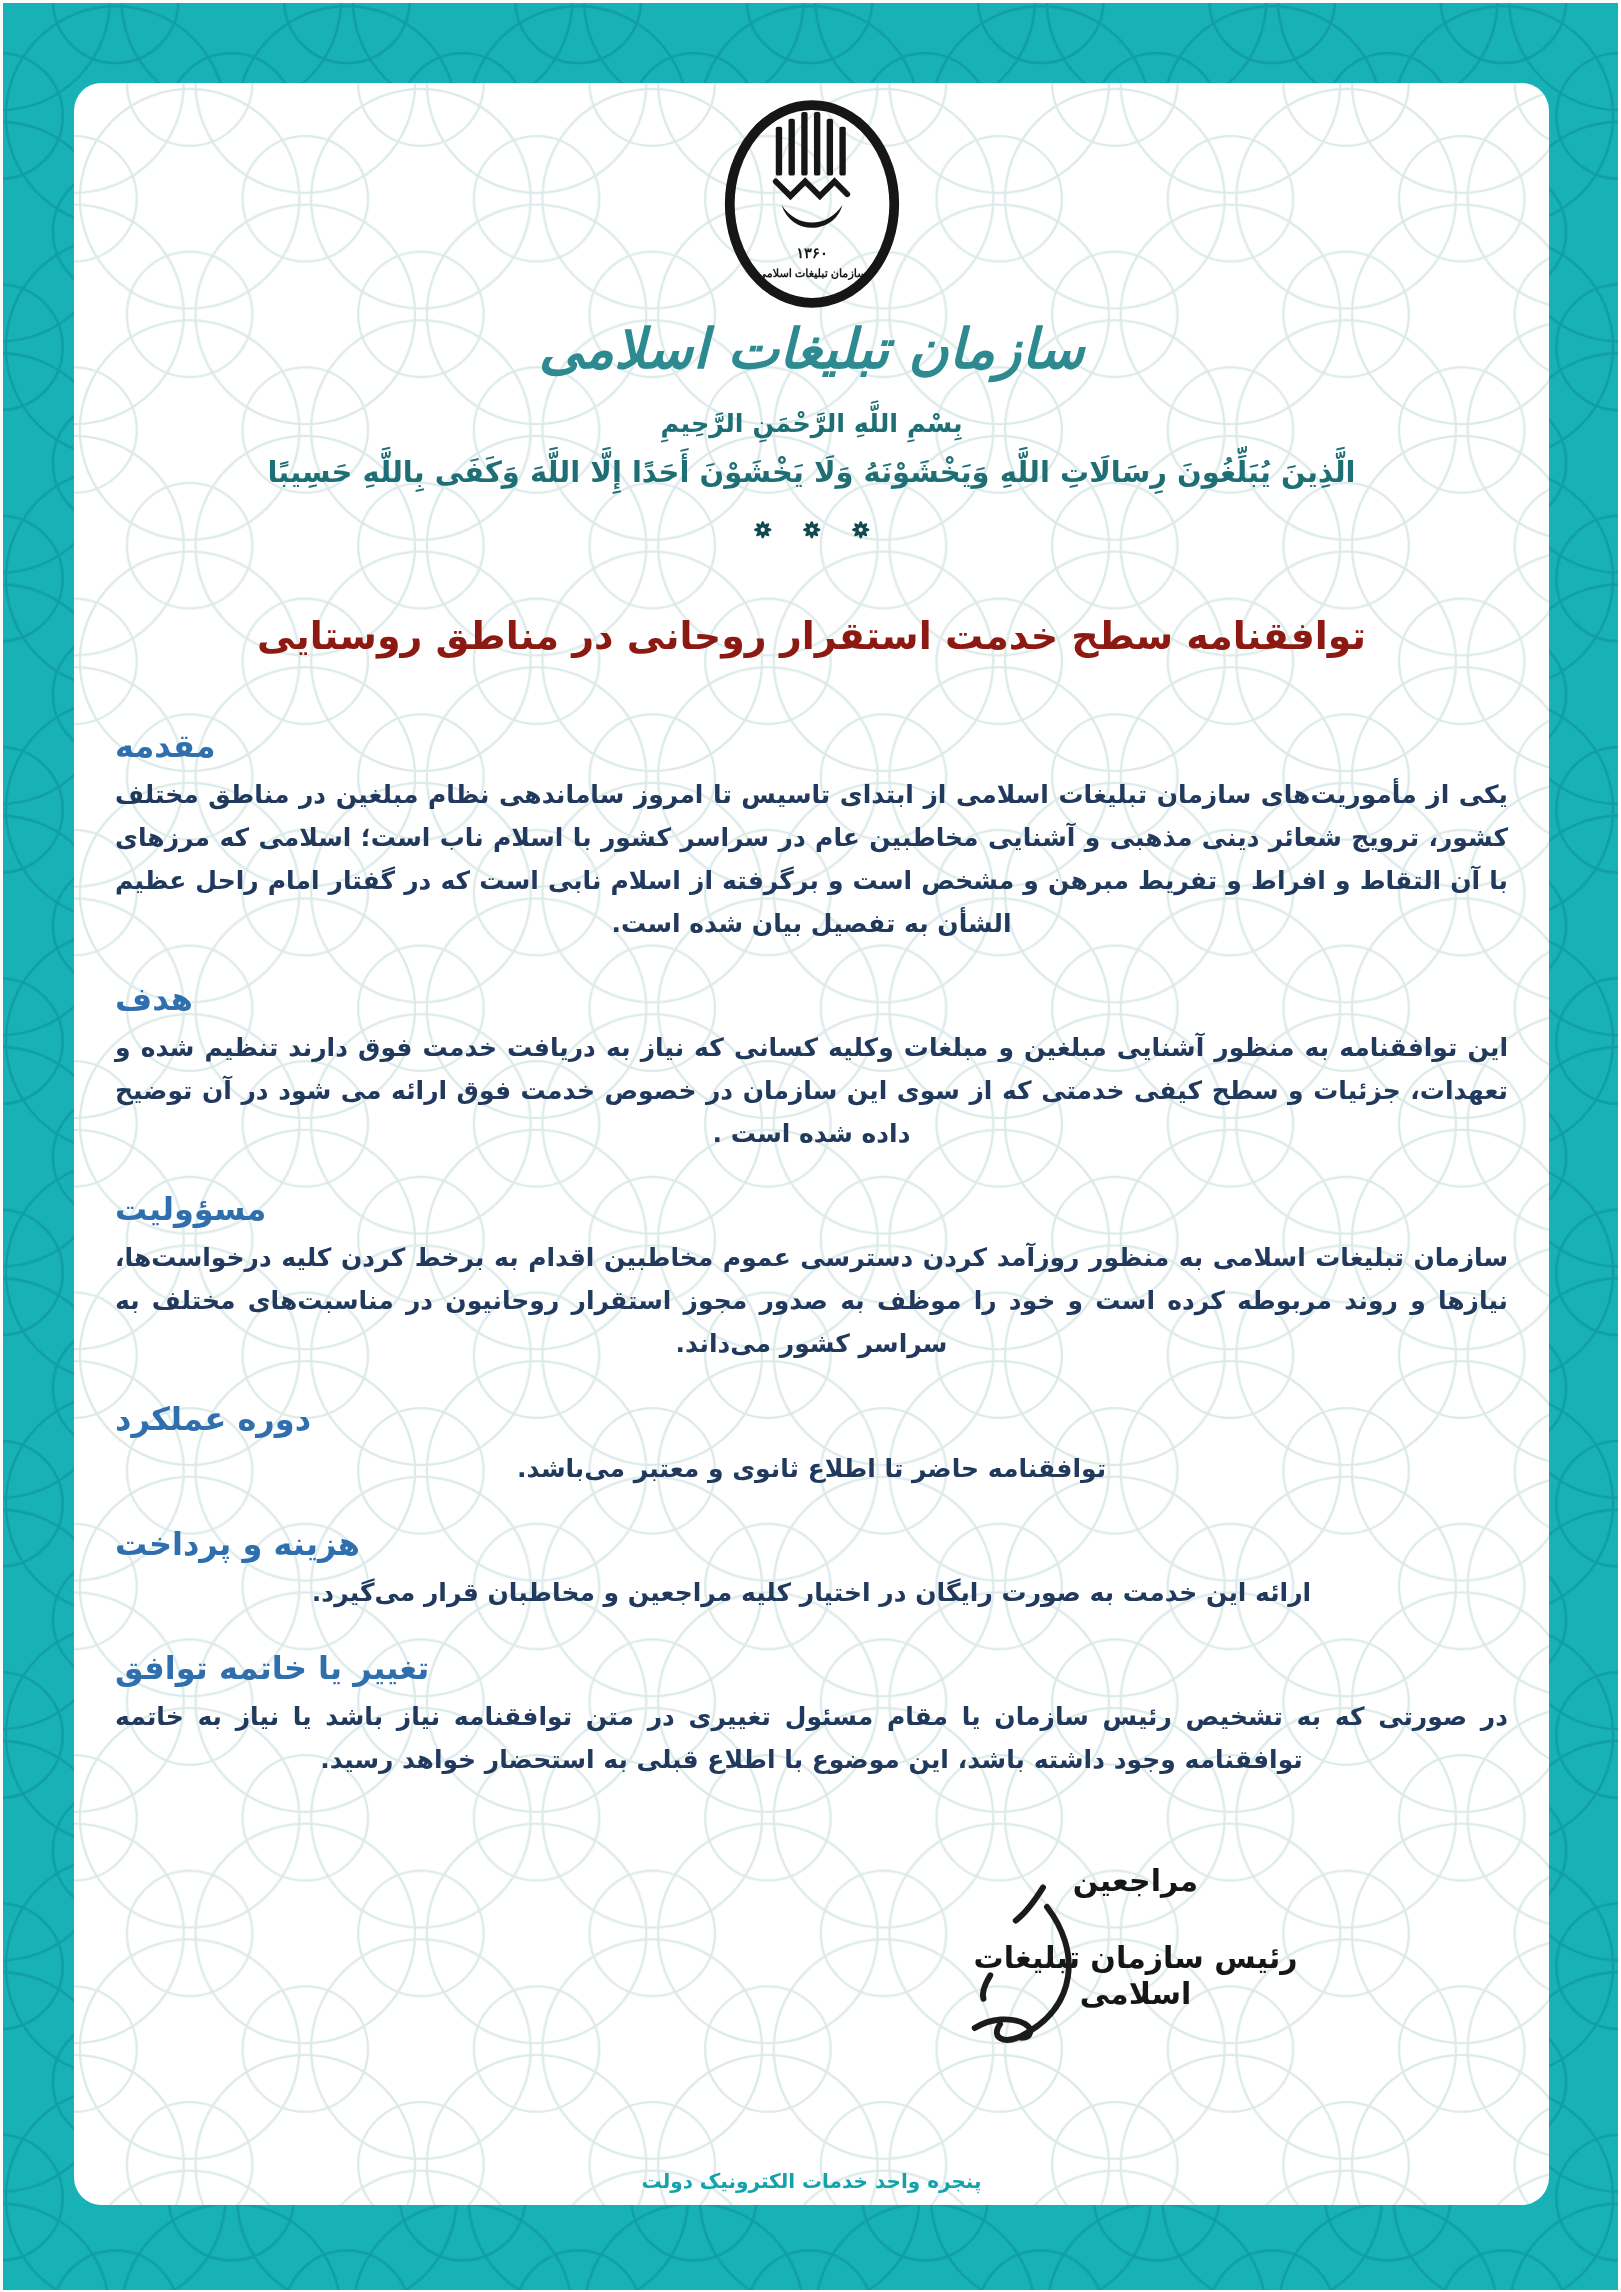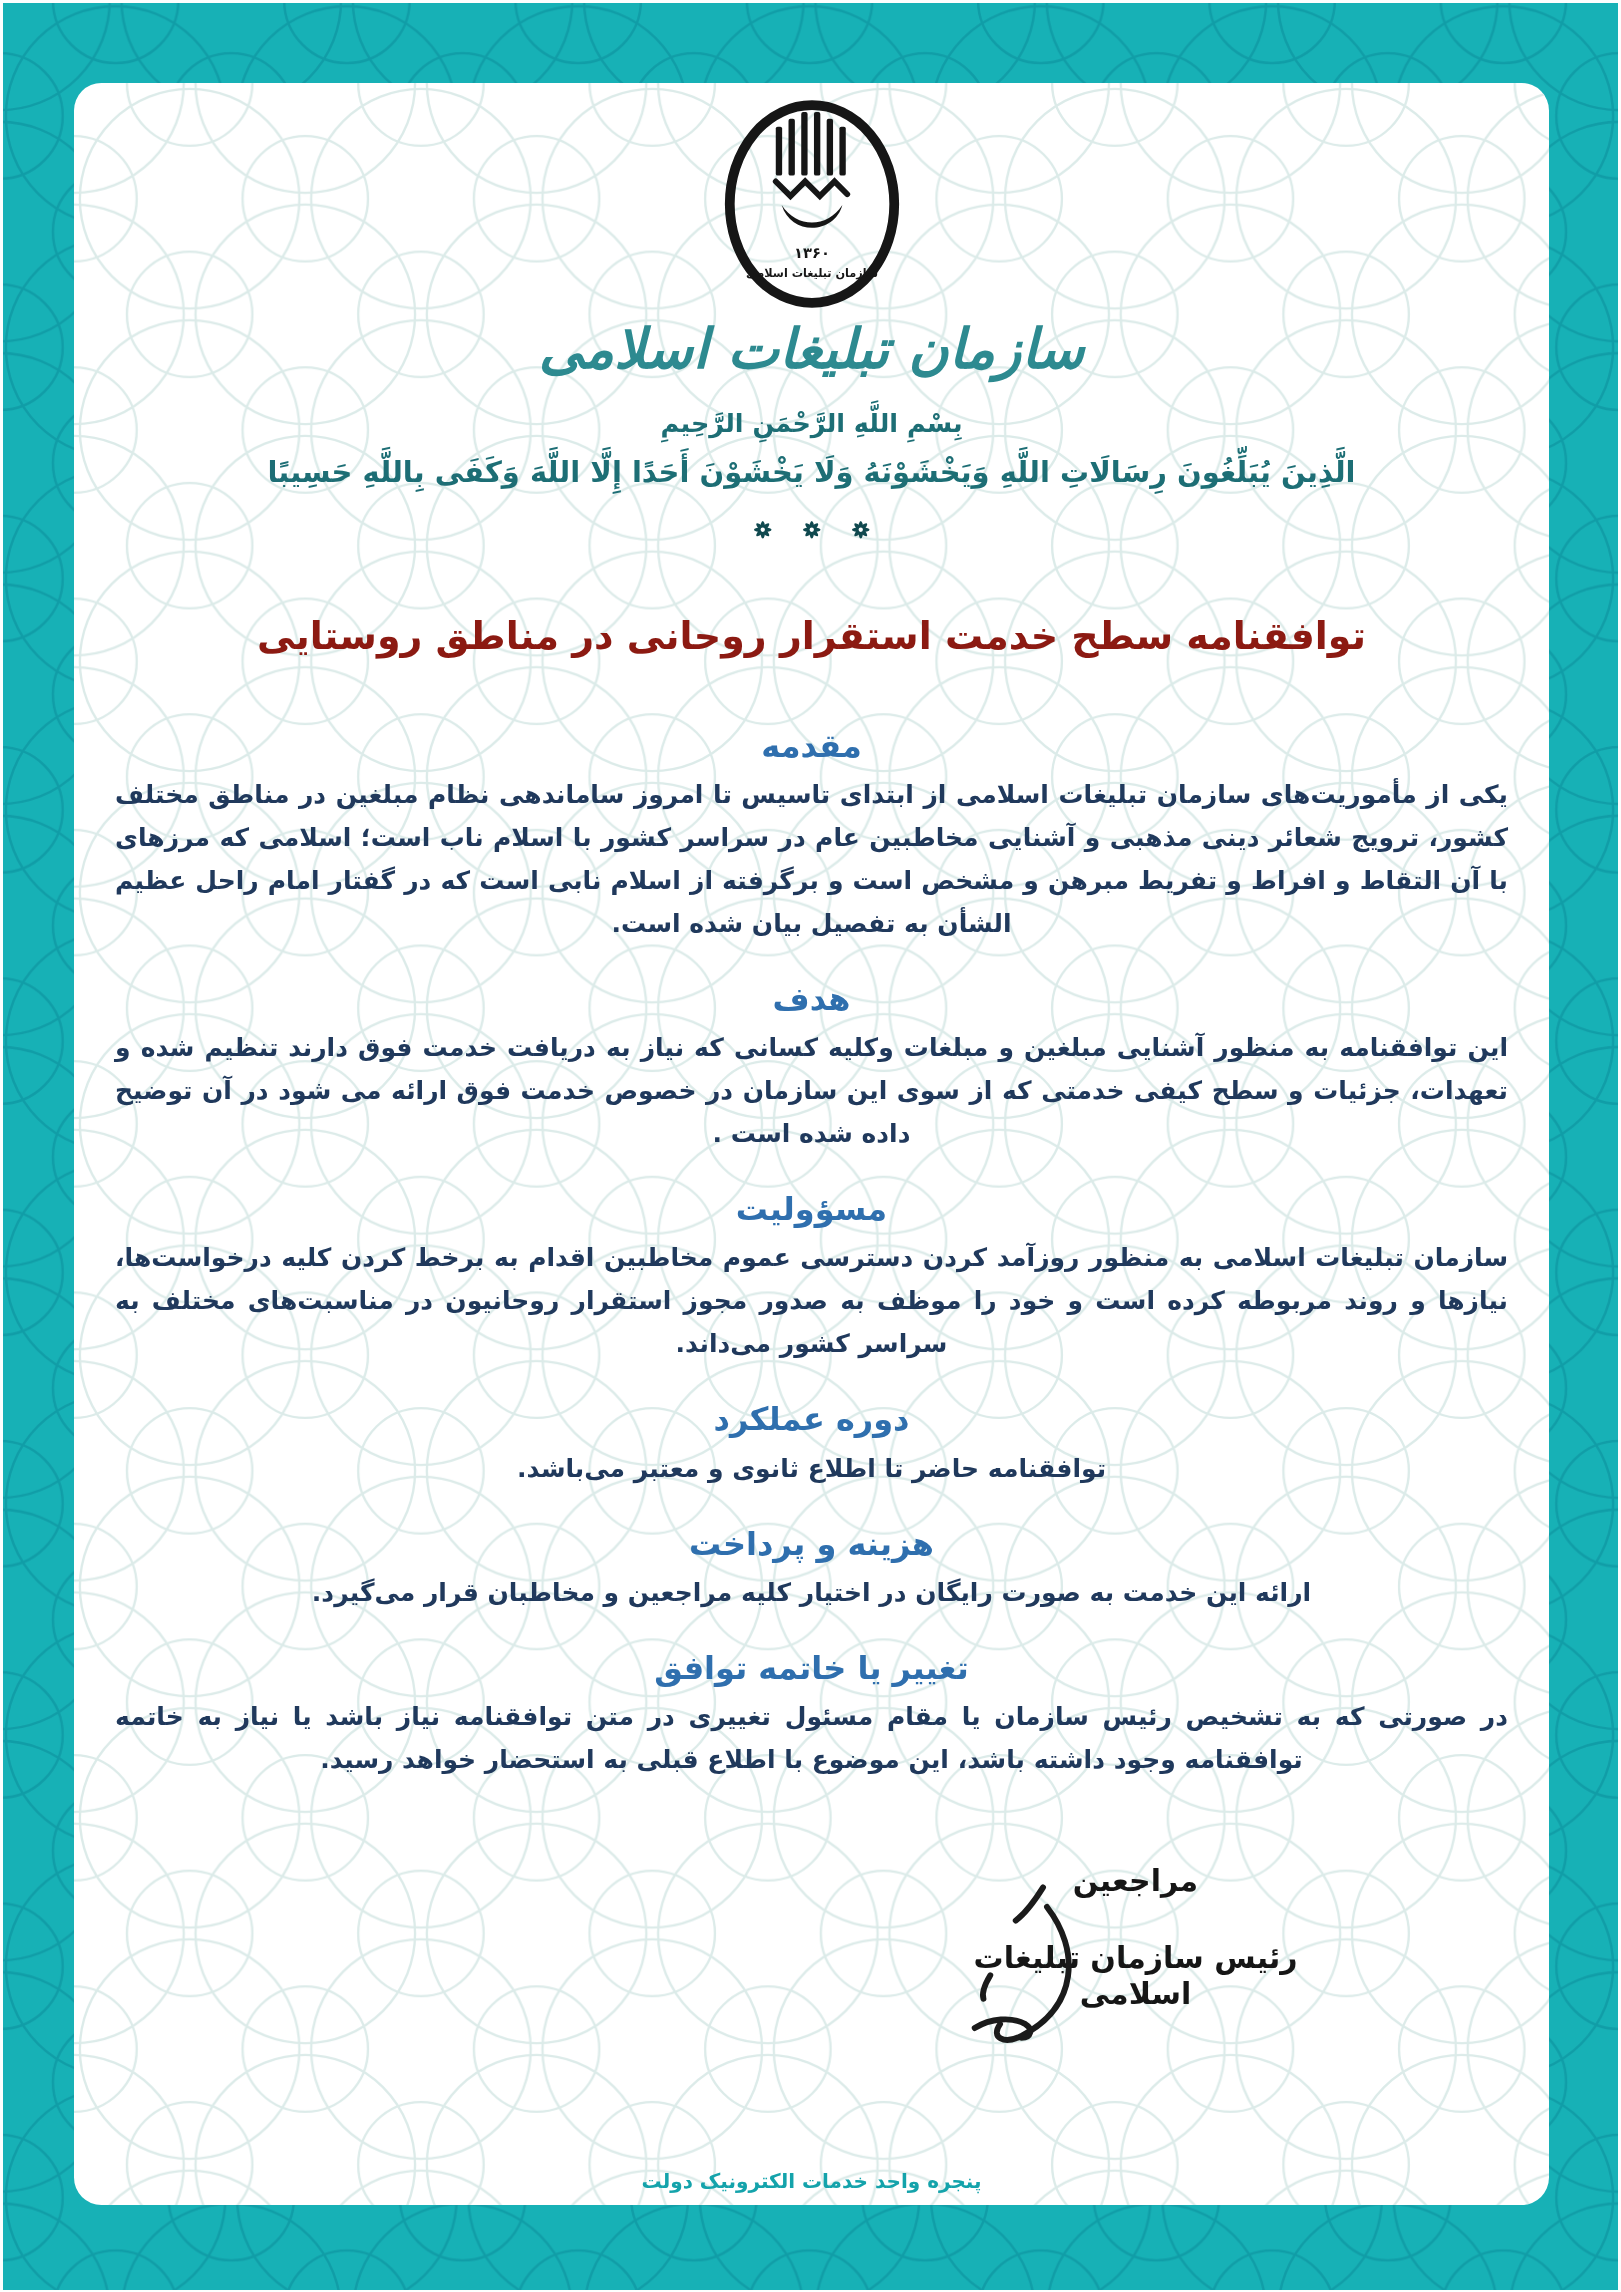--- a/index.html
+++ b/index.html
@@ -14,39 +14,39 @@
   svg.bg{position:absolute;left:0;top:0;z-index:0;display:block;}
   .sheet{
     position:absolute;left:74px;top:83px;width:1475px;height:2122px;
     background:#ffffff;border-radius:27.4px;overflow:hidden;z-index:1;
   }
   .content{
     position:relative;z-index:2;height:100%;
     padding:9.8px 41px 0 41px;box-sizing:border-box;
     direction:rtl;text-align:center;color:#20395c;
   }
-  .logo-wrap{margin-top:2px;}
+  .logo-wrap{margin-top:2px;font-family:Liberation Serif, serif;}
   .calligraphy{
     font-size:55px;font-weight:bold;font-style:italic;
     color:#2d8a90;line-height:1.1;letter-spacing:-1px;margin-top:2px;
   }
   .bismillah{
     margin-top:27.4px;font-size:25.5px;font-weight:bold;color:#1d6e75;line-height:1.3;
   }
   .verse{
     margin-top:11.8px;font-size:29px;font-weight:bold;color:#1d6e75;line-height:1.4;
   }
   .stars{margin-top:25.5px;display:flex;justify-content:center;gap:25.5px;align-items:center;}
   .doc-title{
     margin:73px 0 0 0;font-size:38px;font-weight:bold;color:#8c1a12;line-height:1.2;
   }
   .section{margin:0;}
   .section h2{
     margin:35px 0 7.8px 0;font-size:32px;font-weight:bold;color:#2f6fae;
-    text-align:center;line-height:1.2;
+    text-align:left;line-height:1.2;
   }
   .section.first h2{margin-top:67px;}
   .section p{
     margin:0;font-size:25px;font-weight:bold;line-height:43px;color:#20395c;
     text-align:justify;text-align-last:center;
   }
   .sig-block{
     position:relative;width:431px;margin:82px auto 0 0;
     margin-left:auto; 
   }

